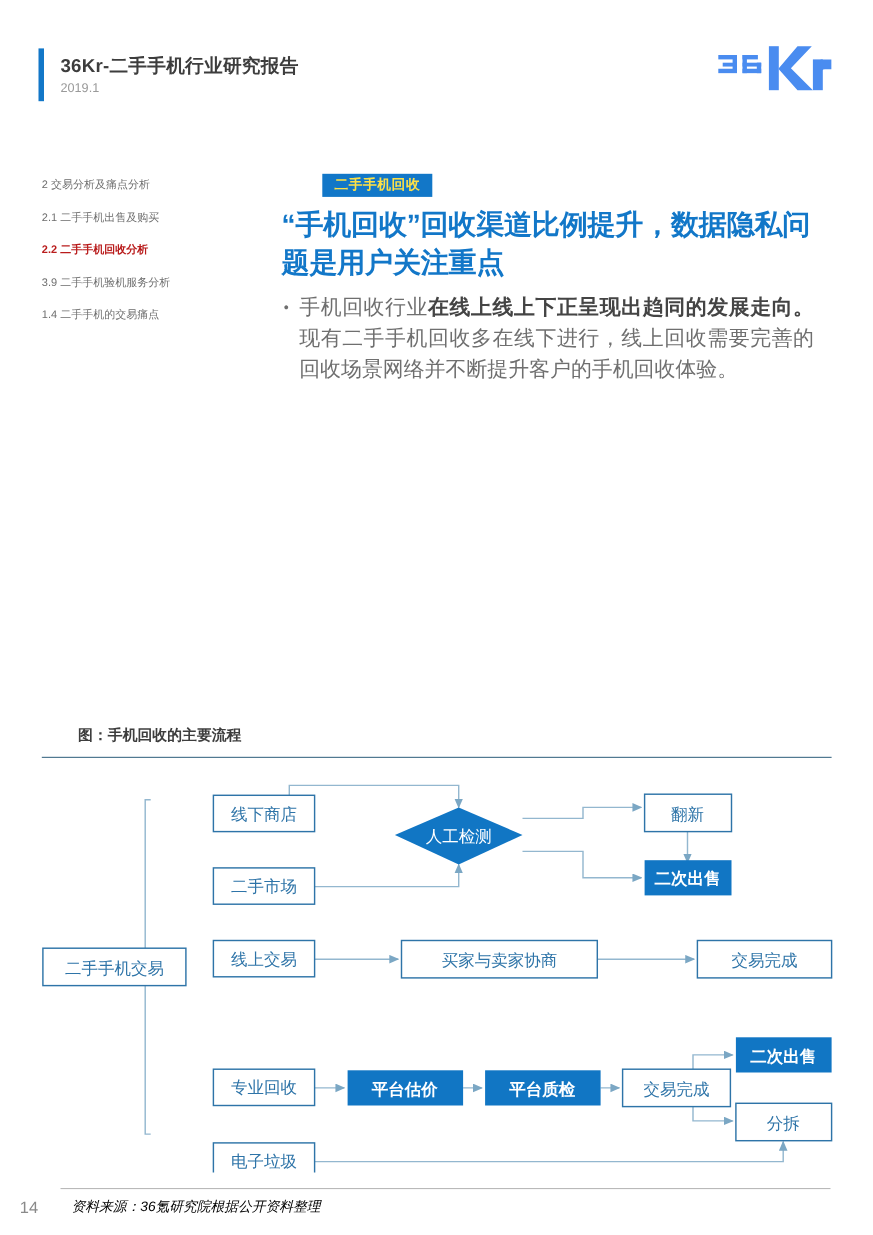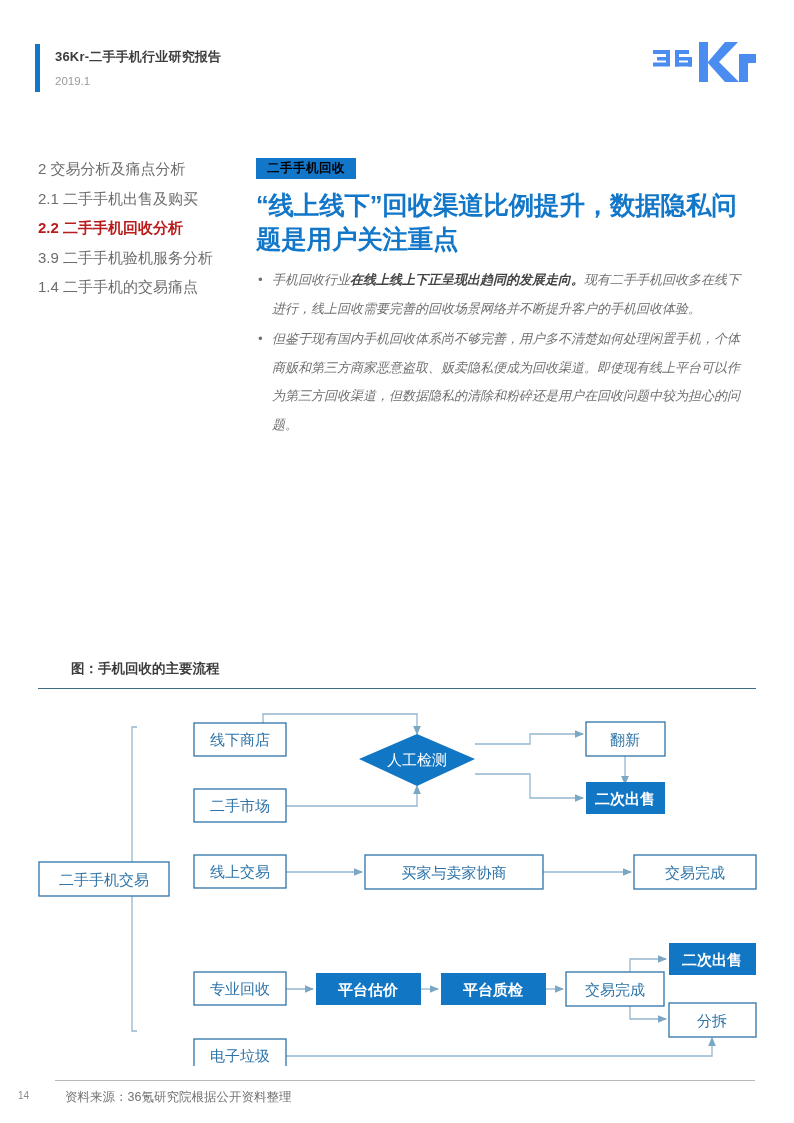--- a/index.html
+++ b/index.html
@@ -24,21 +24,21 @@
   }
   .header-bar {
     position: absolute;
     left: 35px; top: 44px;
     width: 5px; height: 48px;
     background: #1277c8;
   }
   .header-title {
     position: absolute;
     left: 55px; top: 48px;
-    font-size: 13px;
+    font-size: 17px;
     font-weight: bold;
     color: #3d3d3d;
     letter-spacing: .2px;
   }
   .header-date {
     position: absolute;
     left: 55px; top: 75px;
     font-size: 11.5px;
     color: #9a9a9a;
   }
@@ -48,68 +48,68 @@
     width: 105px; height: 52px;
   }
 
   
   .nav {
     position: absolute;
     left: 38px; top: 160px;
     width: 205px;
   }
   .nav-item {
-    font-size: 15px;
+    font-size: 10px;
     color: #6d6d6d;
     line-height: 17px;
     margin-bottom: 12.5px;
     white-space: nowrap;
   }
   .nav-item.active {
     color: #b91c1c;
     font-weight: bold;
   }
 
   
   .main {
     position: absolute;
     left: 256px; top: 158px;
     width: 484px;
   }
   .badge {
     display: inline-block;
     background: #1277c8;
-    color: #000000;
+    color: #fde047;
     font-size: 12.5px;
     font-weight: bold;
     padding: 3px 11px 4px 11px;
     line-height: 14px;
     letter-spacing: .5px;
+    margin-left: 37px;
   }
   .headline {
     margin-top: 9px;
     font-size: 25.5px;
     font-weight: bold;
     color: #1277c8;
     line-height: 34px;
     letter-spacing: -0.2px;
   }
 
   .bullets {
     margin-top: 10px;
   }
   .bullet {
     position: relative;
     padding-left: 16px;
-    font-size: 13px;
+    font-size: 19px;
     line-height: 28.5px;
     color: #6f6f6f;
     text-align: justify;
     margin-bottom: 2px;
-    font-style: italic;
   }
   .bullet::before {
     content: "•";
     position: absolute;
     left: 2px; top: 0;
     color: #6f6f6f;
     font-size: 13px;
   }
   .bullet b { color: #444444; font-weight: bold; }
 
@@ -139,28 +139,29 @@
   
   .footer-rule {
     position: absolute;
     left: 55px; top: 1080px;
     width: 700px; height: 1px;
     background: #b9b9b9;
   }
   .page-num {
     position: absolute;
     left: 18px; top: 1090px;
-    font-size: 10px;
+    font-size: 15px;
     color: #8a8a8a;
   }
   .source {
     position: absolute;
     left: 65px; top: 1089px;
     font-size: 12.5px;
-    color: #737373;
+    color: #000000;
+    font-style: italic;
   }
 </style>
 </head>
 <body>
 
 <div class="header">
   <div class="header-bar"></div>
   <div class="header-title">36Kr-二手手机行业研究报告</div>
   <div class="header-date">2019.1</div>
   <div class="logo">
@@ -191,24 +192,23 @@
 <div class="nav">
   <div class="nav-item">2 交易分析及痛点分析</div>
   <div class="nav-item">2.1 二手手机出售及购买</div>
   <div class="nav-item active">2.2 二手手机回收分析</div>
   <div class="nav-item">3.9 二手手机验机服务分析</div>
   <div class="nav-item">1.4 二手手机的交易痛点</div>
 </div>
 
 <div class="main">
   <div class="badge">二手手机回收</div>
-  <div class="headline">“线上线下”回收渠道比例提升，数据隐私问题是用户关注重点</div>
+  <div class="headline">“手机回收”回收渠道比例提升，数据隐私问题是用户关注重点</div>
   <div class="bullets">
     <div class="bullet"><span>手机回收行业</span><b>在线上线上下正呈现出趋同的发展走向。</b><span>现有二手手机回收多在线下进行，线上回收需要完善的回收场景网络并不断提升客户的手机回收体验。</span></div>
-    <div class="bullet"><span>但鉴于现有国内手机回收体系尚不够完善，用户多不清楚如何处理闲置手机，个体商贩和第三方商家恶意盗取、贩卖隐私便成为回收渠道。即使现有线上平台可以作为第三方回收渠道，但数据隐私的清除和粉碎还是用户在回收问题中较为担心的问题。</span></div>
   </div>
 </div>
 
 <div class="fig-caption">图：手机回收的主要流程</div>
 <div class="fig-rule"></div>
 
 <div class="chart">
   <svg viewBox="0 0 794 372" width="794" height="372">
     <defs>
       <marker id="ar" markerWidth="7" markerHeight="7" refX="6.2" refY="3" orient="auto">

